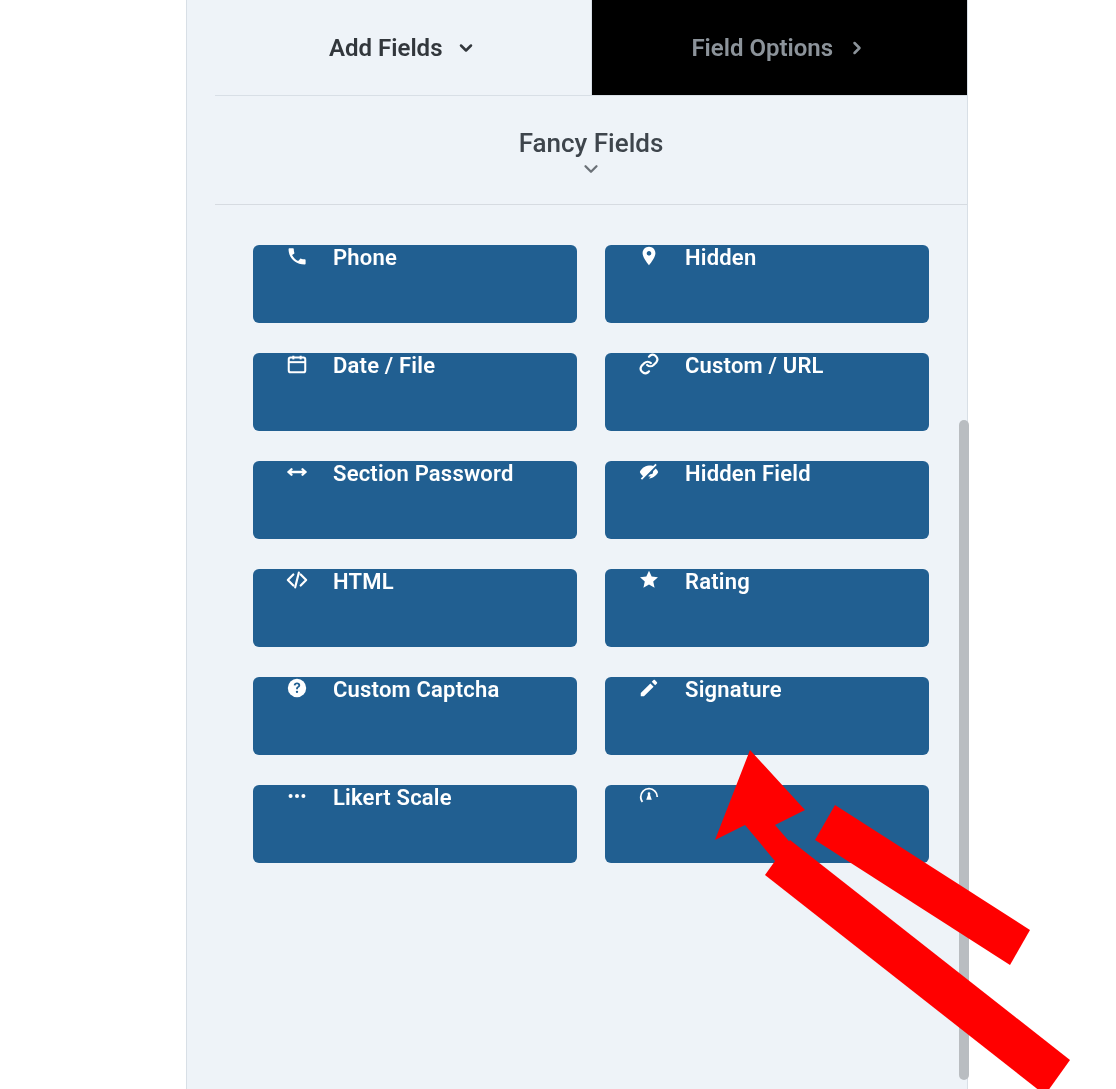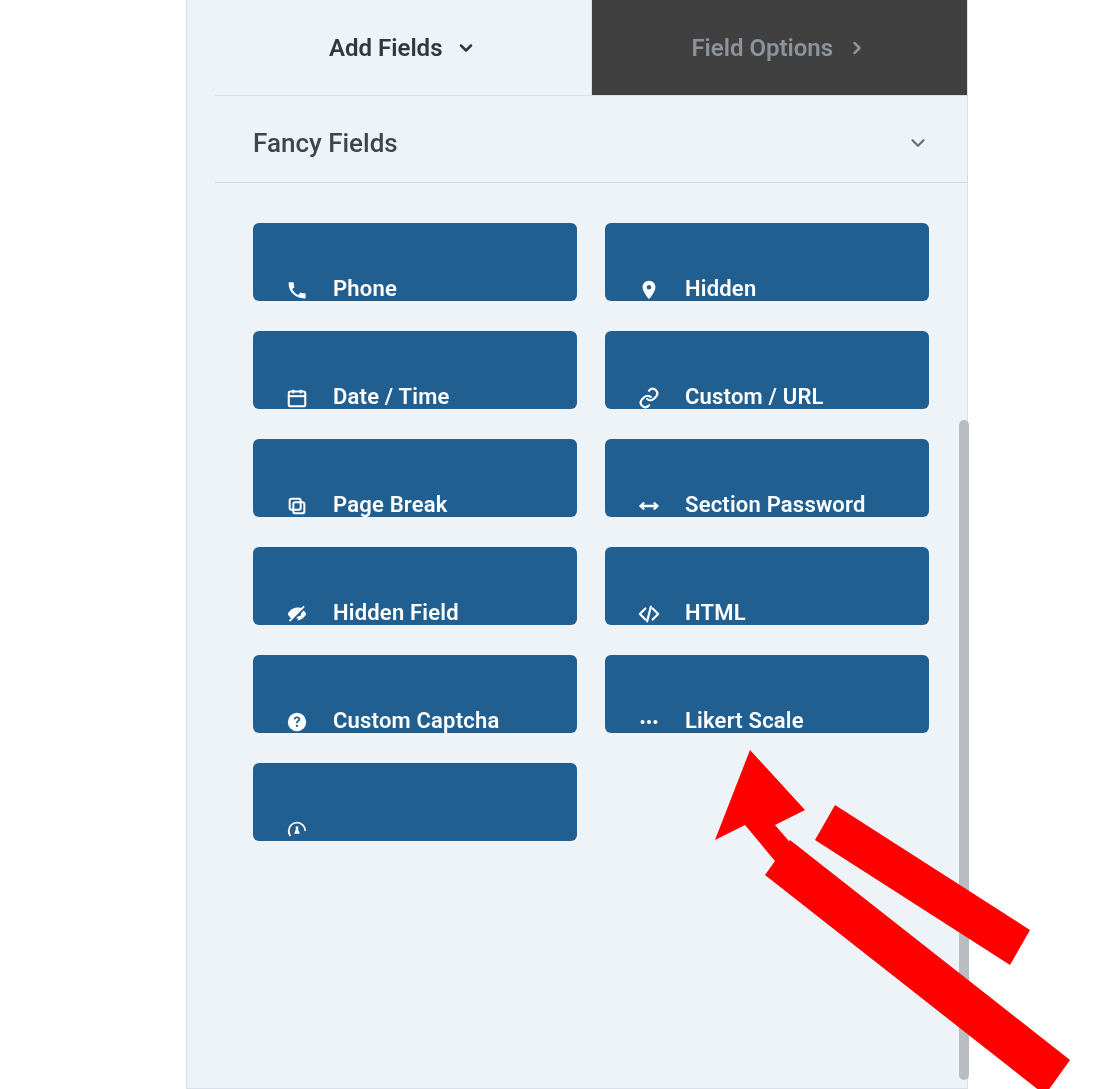--- a/index.html
+++ b/index.html
@@ -22,38 +22,39 @@
   .tab {
     flex: 1;
     display: flex;
     align-items: center;
     justify-content: center;
     gap: 14px;
     font-size: 24px;
     font-weight: 600;
     cursor: pointer;
     color: #8c939a;
-    background: #404040;
+    background: #000000;
   }
   .tab.active {
     color: #32373c;
     background: #eef3f8;
     border-right: 1px solid #d8dfe6;
   }
   .tab .chev {
     display: flex;
     align-items: center;
   }
   .section-header {
     display: flex;
     align-items: center;
     justify-content: space-between;
     padding: 32px 38px 24px 38px;
     border-bottom: 1px solid #d6dbe1;
     margin: 0 0px;
+    flex-direction: column;
   }
   .section-title {
     font-size: 26px;
     font-weight: 500;
     color: #3e454c;
   }
   .section-toggle {
     color: #6b7177;
     display: flex;
     align-items: center;
@@ -68,21 +69,21 @@
     grid-template-columns: 1fr 1fr;
     gap: 30px 28px;
     padding-top: 40px;
   }
   .field-btn {
     background: #215f91;
     color: #ffffff;
     border-radius: 6px;
     height: 78px;
     display: flex;
-    align-items: flex-end;
+    align-items: flex-start;
     padding: 0 30px;
     gap: 22px;
     font-size: 22px;
     font-weight: 600;
     cursor: pointer;
     letter-spacing: 0.2px;
   }
   .field-btn .icon {
     width: 28px;
     display: flex;
@@ -165,44 +166,35 @@
 
       <div class="field-btn">
         <span class="icon">
           <svg width="22" height="22" viewBox="0 0 24 24" fill="none" stroke="#fff" stroke-width="2.2">
               <rect x="3" y="5" width="18" height="16" rx="2"></rect>
               <line x1="3" y1="10" x2="21" y2="10"></line>
               <line x1="8" y1="3" x2="8" y2="7"></line>
               <line x1="16" y1="3" x2="16" y2="7"></line>
             </svg>
         </span>
-        <span>Date / Time</span>
+        <span>Date / File</span>
       </div>
 
       <div class="field-btn">
         <span class="icon">
           <svg width="22" height="22" viewBox="0 0 24 24" fill="none" stroke="#fff" stroke-width="2.4" stroke-linecap="round">
               <path d="M10 13a5 5 0 0 0 7 0l3-3a5 5 0 0 0-7-7l-1 1"></path>
               <path d="M14 11a5 5 0 0 0-7 0l-3 3a5 5 0 0 0 7 7l1-1"></path>
             </svg>
         </span>
         <span>Custom / URL</span>
       </div>
 
 
 
-      <div class="field-btn">
-        <span class="icon">
-          <svg width="22" height="22" viewBox="0 0 24 24" fill="none" stroke="#fff" stroke-width="2.2">
-              <rect x="8" y="8" width="12" height="12" rx="2"></rect>
-              <rect x="4" y="4" width="12" height="12" rx="2"></rect>
-            </svg>
-        </span>
-        <span>Page Break</span>
-      </div>
 
       <div class="field-btn">
         <span class="icon">
           <svg width="24" height="22" viewBox="0 0 24 24" fill="none" stroke="#fff" stroke-width="2.6" stroke-linecap="round">
               <line x1="3" y1="12" x2="21" y2="12"></line>
               <polyline points="6 9 3 12 6 15"></polyline>
               <polyline points="18 9 21 12 18 15"></polyline>
             </svg>
         </span>
         <span>Section Password</span>
@@ -221,31 +213,47 @@
         <span class="icon">
           <svg width="26" height="22" viewBox="0 0 24 24" fill="none" stroke="#fff" stroke-width="2.4" stroke-linecap="round" stroke-linejoin="round">
               <polyline points="8 6 2 12 8 18"></polyline>
               <polyline points="16 6 22 12 16 18"></polyline>
               <line x1="14" y1="4" x2="10" y2="20"></line>
             </svg>
         </span>
         <span>HTML</span>
       </div>
 
+      <div class="field-btn">
+        <span class="icon">
+          <svg width="22" height="22" viewBox="0 0 24 24" fill="#fff">
+              <path d="M12 2l2.9 6.3 6.9.7-5.2 4.7 1.5 6.8L12 17l-6.1 3.5 1.5-6.8L2.2 9l6.9-.7L12 2z"></path>
+            </svg>
+        </span>
+        <span>Rating</span>
+      </div>
 
       <div class="field-btn">
         <span class="icon">
           <svg width="22" height="22" viewBox="0 0 24 24" fill="#fff">
               <circle cx="12" cy="12" r="10"></circle>
               <path fill="#215f91" d="M12 17.5a1.3 1.3 0 1 1 0-2.6 1.3 1.3 0 0 1 0 2.6zm1-4.2h-2v-.5c0-1.3.8-1.9 1.5-2.4.6-.4 1-.7 1-1.3 0-.8-.7-1.3-1.5-1.3-.9 0-1.5.6-1.6 1.4l-2-.3c.2-1.8 1.7-3 3.6-3 2 0 3.5 1.2 3.5 3 0 1.4-.9 2.1-1.6 2.6-.6.4-.9.7-.9 1.3v.5z"></path>
             </svg>
         </span>
         <span>Custom Captcha</span>
       </div>
 
+      <div class="field-btn">
+        <span class="icon">
+          <svg width="22" height="22" viewBox="0 0 24 24" fill="#fff">
+              <path d="M3 17.5V21h3.5L17 10.5l-3.5-3.5L3 17.5zM20.7 7c.4-.4.4-1 0-1.4l-2.3-2.3c-.4-.4-1-.4-1.4 0L15 5.3 18.7 9 20.7 7z"></path>
+            </svg>
+        </span>
+        <span>Signature</span>
+      </div>
 
       <div class="field-btn">
         <span class="icon">
           <svg width="24" height="22" viewBox="0 0 24 24" fill="#fff">
               <circle cx="5" cy="12" r="2.2"></circle>
               <circle cx="12" cy="12" r="2.2"></circle>
               <circle cx="19" cy="12" r="2.2"></circle>
             </svg>
         </span>
         <span>Likert Scale</span>

